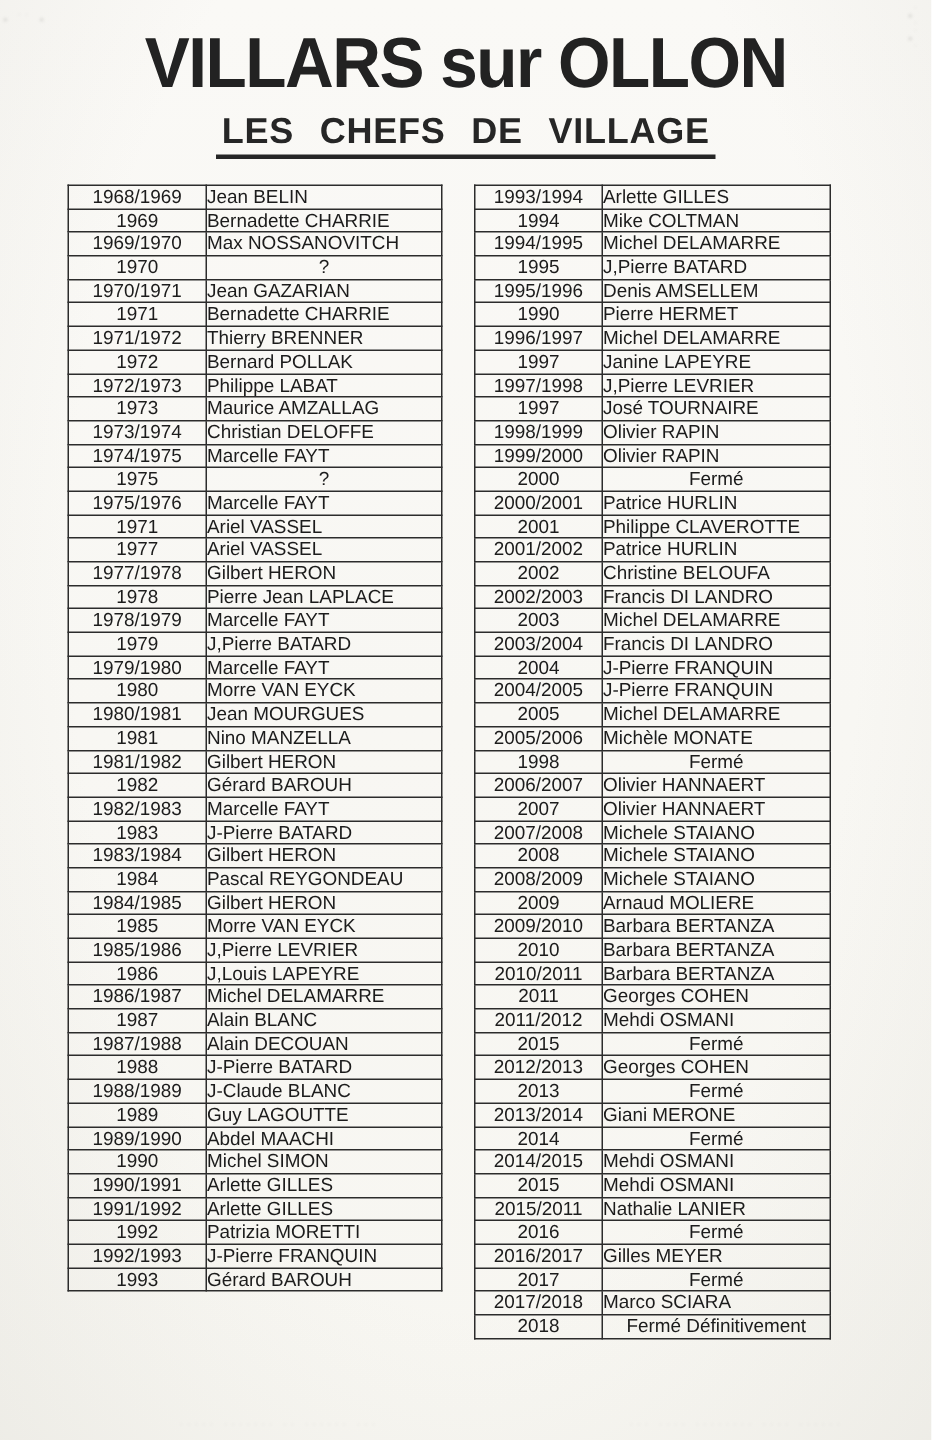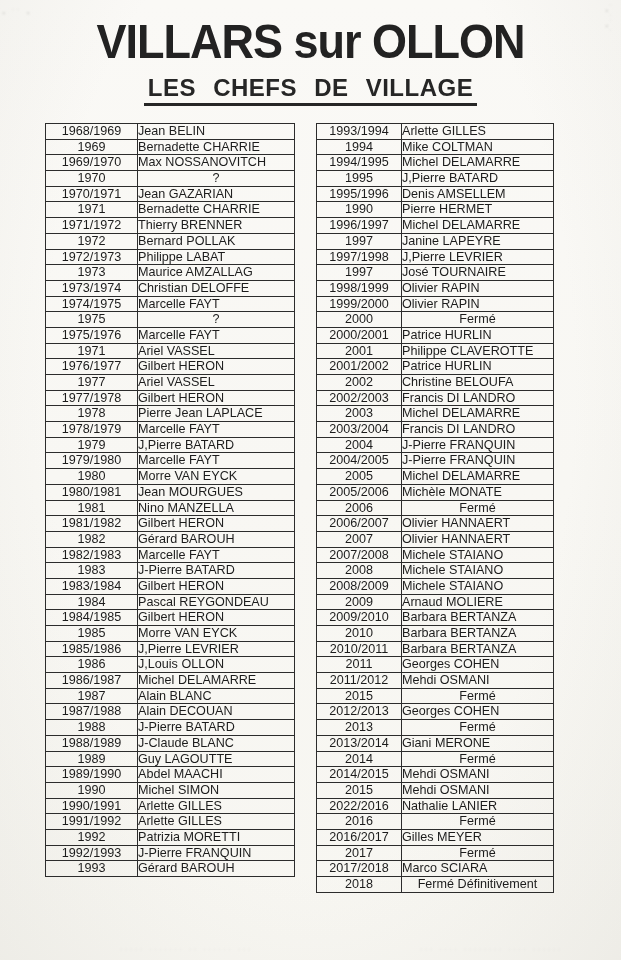--- a/index.html
+++ b/index.html
@@ -146,24 +146,20 @@
         </tr>
         <tr>
           <td class="year">1975/1976</td>
           <td class="name">Marcelle FAYT</td>
         </tr>
         <tr>
           <td class="year">1971</td>
           <td class="name">Ariel VASSEL</td>
         </tr>
         <tr>
-          <td class="year">1976/1977</td>
-          <td class="name">Gilbert HERON</td>
-        </tr>
-        <tr>
           <td class="year">1977</td>
           <td class="name">Ariel VASSEL</td>
         </tr>
         <tr>
           <td class="year">1977/1978</td>
           <td class="name">Gilbert HERON</td>
         </tr>
         <tr>
           <td class="year">1978</td>
           <td class="name">Pierre Jean LAPLACE</td>
@@ -223,21 +219,21 @@
         <tr>
           <td class="year">1985</td>
           <td class="name">Morre VAN EYCK</td>
         </tr>
         <tr>
           <td class="year">1985/1986</td>
           <td class="name">J,Pierre LEVRIER</td>
         </tr>
         <tr>
           <td class="year">1986</td>
-          <td class="name">J,Louis OLLON</td>
+          <td class="name">J,Louis LAPEYRE</td>
         </tr>
         <tr>
           <td class="year">1986/1987</td>
           <td class="name">Michel DELAMARRE</td>
         </tr>
         <tr>
           <td class="year">1987</td>
           <td class="name">Alain BLANC</td>
         </tr>
         <tr>
@@ -379,21 +375,21 @@
         </tr>
         <tr>
           <td class="year">2005</td>
           <td class="name">Michel DELAMARRE</td>
         </tr>
         <tr>
           <td class="year">2005/2006</td>
           <td class="name">Michèle MONATE</td>
         </tr>
         <tr>
-          <td class="year">2006</td>
+          <td class="year">1998</td>
           <td class="name center">Fermé</td>
         </tr>
         <tr>
           <td class="year">2006/2007</td>
           <td class="name">Olivier HANNAERT</td>
         </tr>
         <tr>
           <td class="year">2007</td>
           <td class="name">Olivier HANNAERT</td>
         </tr>
@@ -455,21 +451,21 @@
         </tr>
         <tr>
           <td class="year">2014/2015</td>
           <td class="name">Mehdi OSMANI</td>
         </tr>
         <tr>
           <td class="year">2015</td>
           <td class="name">Mehdi OSMANI</td>
         </tr>
         <tr>
-          <td class="year">2022/2016</td>
+          <td class="year">2015/2011</td>
           <td class="name">Nathalie LANIER</td>
         </tr>
         <tr>
           <td class="year">2016</td>
           <td class="name center">Fermé</td>
         </tr>
         <tr>
           <td class="year">2016/2017</td>
           <td class="name">Gilles MEYER</td>
         </tr>

